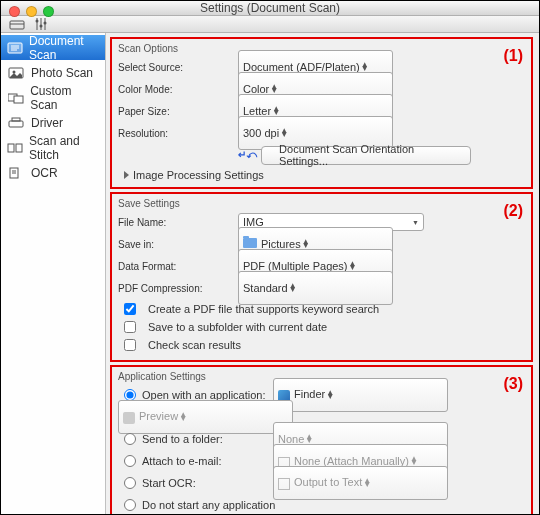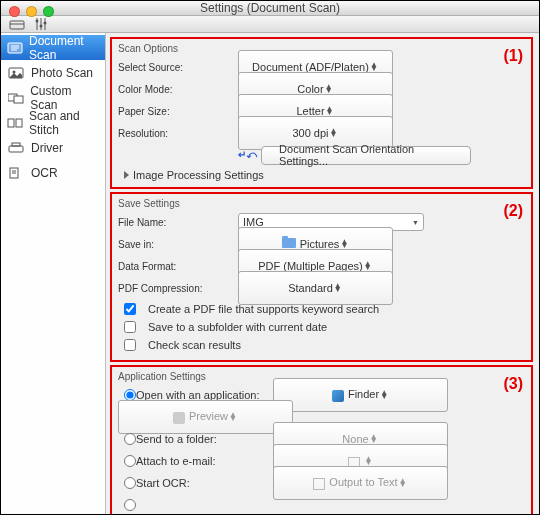--- a/index.html
+++ b/index.html
@@ -19,29 +19,29 @@
 .sbitem.sel span{color:#fff}
 .sbicon{width:18px;height:14px;display:flex;align-items:center;justify-content:center}
 .sbitem span{font-size:12px;color:#333}
 .main{flex:1;padding:4px 6px 2px 4px;overflow:hidden}
 .section{border:2px solid #e20000;padding:4px 6px 6px;margin-bottom:3px;position:relative;background:#f0f0f0}
 .sec-title{font-size:10px;color:#555;margin-bottom:3px}
 .annot{position:absolute;right:8px;top:8px;font-size:16px;font-weight:bold;color:#e20000}
 .row{display:flex;align-items:center;height:20px;margin-bottom:2px}
 .row .lbl{width:120px;padding-right:8px;font-size:10px;color:#333}
 .row .ctrl{flex:1;display:flex;align-items:center;gap:4px}
-.select{height:18px;background:linear-gradient(#fff,#f0f0f0);border:1px solid #a8a8a8;border-radius:3px;display:flex;align-items:center;justify-content:center;padding:16px 4px;font-size:10px;min-width:0}
+.select{height:18px;background:linear-gradient(#fff,#f0f0f0);border:1px solid #a8a8a8;border-radius:3px;display:flex;align-items:center;justify-content:flex-start;padding:16px 4px;font-size:10px;min-width:0}
 .select .arrows{width:10px;text-align:center;font-size:8px;line-height:4px;color:#555}
 .select.w1{width:155px}.select.w2{width:175px}
 .btn{height:19px;background:linear-gradient(#fff,#efefef);border:1px solid #a8a8a8;border-radius:4px;display:flex;align-items:center;justify-content:center;padding:0 17px;font-size:10px}
 .input{height:18px;background:#fff;border:1px solid #a8a8a8;border-radius:3px;padding:0 4px;display:flex;align-items:center;font-size:10px}
 .input.w1{width:186px}
 .check{display:flex;align-items:center;gap:12px;height:18px;padding-left:6px}
 .check input{width:12px;height:12px}
-.radio{display:flex;align-items:center;}
+.radio{display:flex;align-items:center;gap:6px}
 .radio input{width:12px;height:12px}
 .disclose{display:flex;align-items:center;gap:4px;margin-top:4px;padding-left:6px;font-size:10px;color:#333}
 .tri{display:inline-block;width:0;height:0;border-top:4px solid transparent;border-bottom:4px solid transparent;border-left:5px solid #666}
 .folder-icon{width:14px;height:10px;display:inline-block;background:#6ea7e8;border-radius:1px;margin-right:4px;position:relative}
 .folder-icon:before{content:"";position:absolute;top:-2px;left:0;width:6px;height:2px;background:#6ea7e8;border-radius:1px 1px 0 0}
 .dim{color:#999}
 .dim .select span{color:#999}
 .arrow-icon{font-size:10px;color:#2a5bd7;font-weight:bold}
 .inputarrow{font-size:7px;color:#555}
 svg{display:block}
@@ -108,34 +108,34 @@
             <svg width="16" height="12">
               <rect x="0" y="2" width="9" height="7" fill="none" stroke="#555"></rect>
               <rect x="6" y="4" width="9" height="7" fill="#fff" stroke="#555"></rect>
             </svg>
           </span>
         <span>Custom Scan</span>
       </div>
       <div class="sbitem">
         <span class="sbicon">
             <svg width="16" height="12">
+              <rect x="1" y="4" width="14" height="6" rx="1" fill="none" stroke="#555"></rect>
+              <rect x="4" y="1" width="8" height="3" fill="none" stroke="#555"></rect>
+            </svg>
+          </span>
+        <span>Driver</span>
+      </div>
+      <div class="sbitem">
+        <span class="sbicon">
+            <svg width="16" height="12">
               <rect x="1" y="2" width="6" height="8" fill="none" stroke="#555"></rect>
               <rect x="9" y="2" width="6" height="8" fill="none" stroke="#555"></rect>
             </svg>
           </span>
         <span>Scan and Stitch</span>
-      </div>
-      <div class="sbitem">
-        <span class="sbicon">
-            <svg width="16" height="12">
-              <rect x="1" y="4" width="14" height="6" rx="1" fill="none" stroke="#555"></rect>
-              <rect x="4" y="1" width="8" height="3" fill="none" stroke="#555"></rect>
-            </svg>
-          </span>
-        <span>Driver</span>
       </div>
       <div class="sbitem">
         <span class="sbicon">
             <svg width="16" height="12">
               <rect x="2" y="1" width="8" height="10" fill="none" stroke="#555"></rect>
               <line x1="4" y1="4" x2="8" y2="4" stroke="#555"></line>
               <line x1="4" y1="6" x2="8" y2="6" stroke="#555"></line>
             </svg>
           </span>
         <span>OCR</span>
@@ -280,37 +280,38 @@
               <span style="color:#999">None</span>
               <span class="arrows">▲<br>▼</span>
             </div>
         </div>
         <div class="row dim">
           <div class="radio" style="width:155px;padding-left:6px">
               <input type="radio" style="">
               <span>Attach to e-mail:</span>
             </div>
           <div class="select w2">
-              <span style="color:#999"><span style="display:inline-block;width:12px;height:10px;border:1px solid #bbb;margin-right:4px;vertical-align:middle"></span></span>
+              <span style="color:#999"><span style="display:inline-block;width:12px;height:10px;border:1px solid #bbb;margin-right:4px;vertical-align:middle"></span><span>None (Attach Manually)</span></span>
               <span class="arrows">▲<br>▼</span>
             </div>
         </div>
         <div class="row dim">
           <div class="radio" style="width:155px;padding-left:6px">
               <input type="radio" style="">
               <span>Start OCR:</span>
             </div>
           <div class="select w2">
               <span style="color:#999"><span style="display:inline-block;width:12px;height:12px;border:1px solid #bbb;margin-right:4px;vertical-align:middle"></span><span>Output to Text</span></span>
               <span class="arrows">▲<br>▼</span>
             </div>
         </div>
         <div class="row">
           <div class="radio" style="width:200px;padding-left:6px">
               <input type="radio" style="">
+              <span>Do not start any application</span>
             </div>
         </div>
 
       </div>
 
     </div>
   </div>
 
 </div>
 

